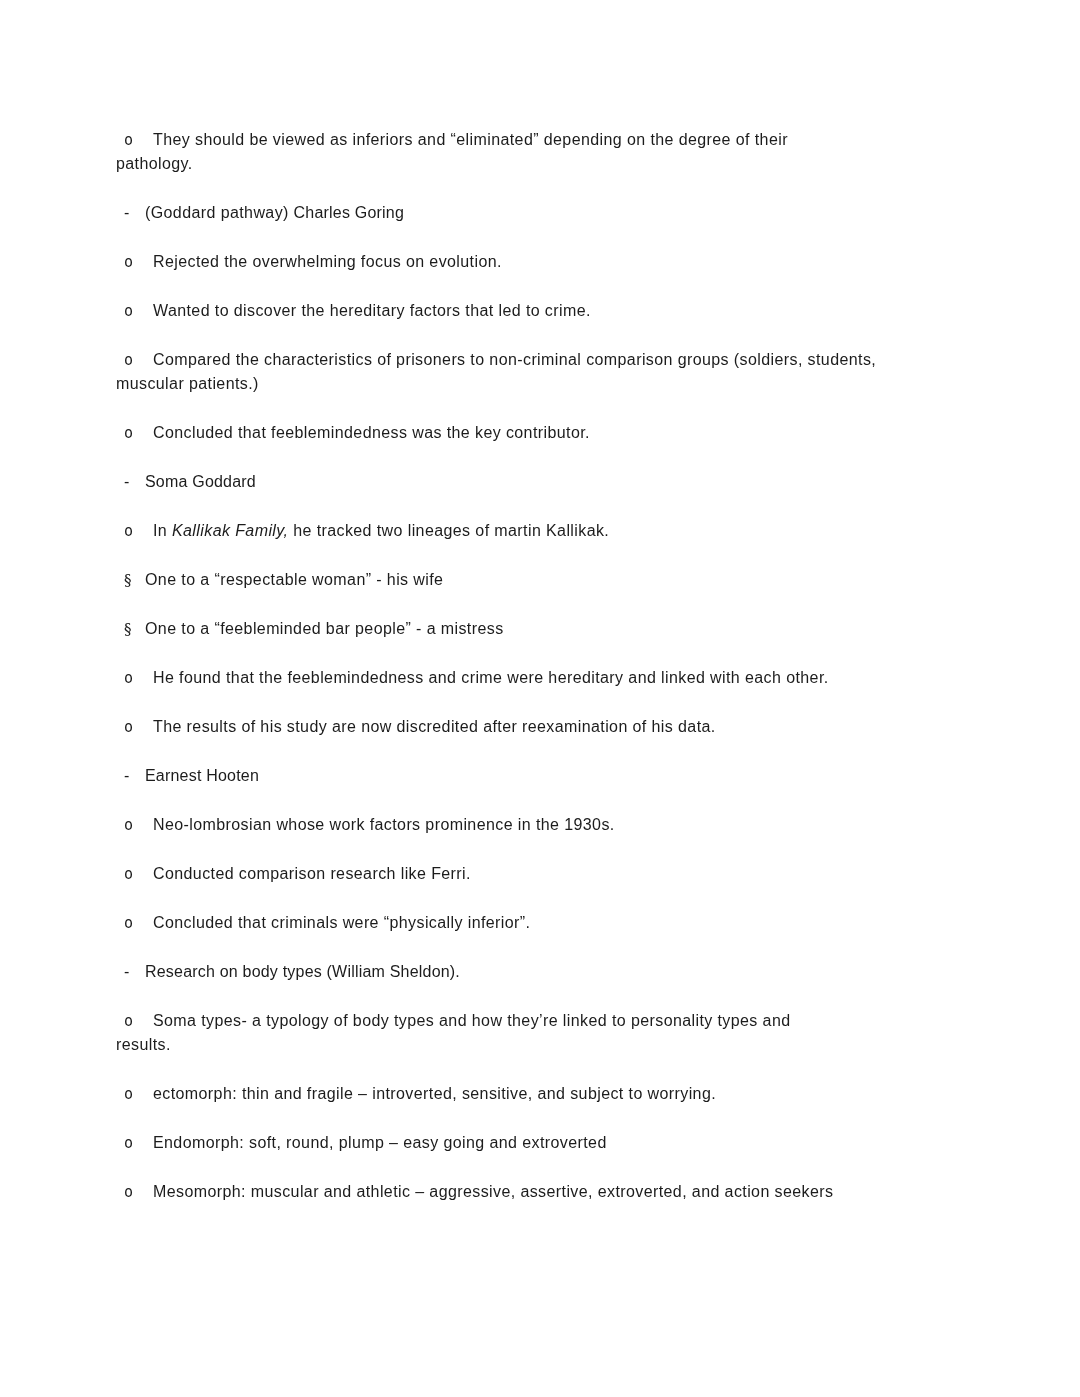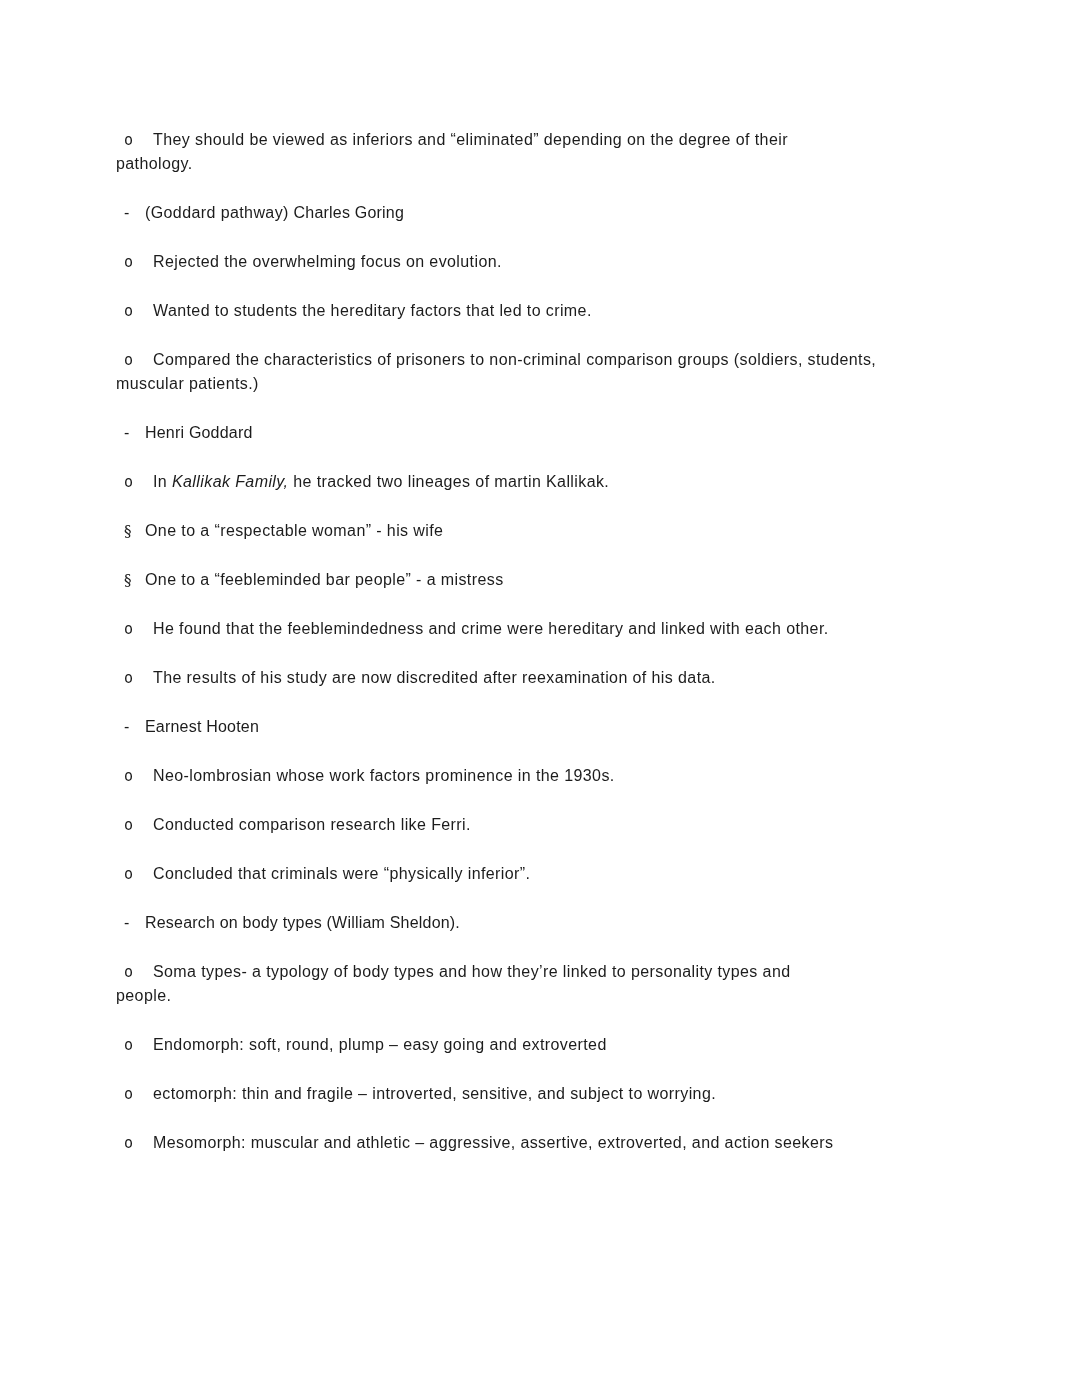--- a/index.html
+++ b/index.html
@@ -51,31 +51,32 @@
   .seg-italic { font-style: italic; }
 </style>
 </head>
 <body>
 
 <div class="page">
   <div id="paragraphs">
       <p class="list-item"><span class="bullet b-o">o</span><span class="">They should be viewed as inferiors and “eliminated” depending on the degree of their</span><br><span class="">pathology.</span></p>
       <p class="list-item"><span class="bullet b-dash">-</span><span class="">(Goddard pathway) </span><span class="seg-bold ">Charles Goring</span></p>
       <p class="list-item"><span class="bullet b-o">o</span><span class="">Rejected the overwhelming focus on evolution.</span></p>
-      <p class="list-item"><span class="bullet b-o">o</span><span class="">Wanted to students the hereditary factors that led to crime.</span></p>
+      <p class="list-item"><span class="bullet b-o">o</span><span class="">Wanted to discover the hereditary factors that led to crime.</span></p>
       <p class="list-item"><span class="bullet b-o">o</span><span class="">Compared the characteristics of prisoners to non-criminal comparison groups (soldiers, students,</span><br><span class="">muscular patients.)</span></p>
-      <p class="list-item"><span class="bullet b-dash">-</span><span class="seg-bold ">Henri Goddard</span></p>
+      <p class="list-item"><span class="bullet b-o">o</span><span class="">Concluded that feeblemindedness was the key contributor.</span></p>
+      <p class="list-item"><span class="bullet b-dash">-</span><span class="seg-bold ">Soma Goddard</span></p>
       <p class="list-item"><span class="bullet b-o">o</span><span class="">In </span><span class="seg-italic ">Kallikak Family,</span><span class=""> he tracked two lineages of martin Kallikak.</span></p>
       <p class="list-item"><span class="bullet b-section">§</span><span class="">One to a “respectable woman” - his wife</span></p>
       <p class="list-item"><span class="bullet b-section">§</span><span class="">One to a “feebleminded bar people” - a mistress</span></p>
       <p class="list-item"><span class="bullet b-o">o</span><span class="">He found that the feeblemindedness and crime were hereditary and linked with each other.</span></p>
       <p class="list-item"><span class="bullet b-o">o</span><span class="">The results of his study are now discredited after reexamination of his data.</span></p>
       <p class="list-item"><span class="bullet b-dash">-</span><span class="seg-bold ">Earnest Hooten</span></p>
       <p class="list-item"><span class="bullet b-o">o</span><span class="">Neo-lombrosian whose work factors prominence in the 1930s.</span></p>
       <p class="list-item"><span class="bullet b-o">o</span><span class="">Conducted comparison research like Ferri.</span></p>
       <p class="list-item"><span class="bullet b-o">o</span><span class="">Concluded that criminals were “physically inferior”.</span></p>
       <p class="list-item"><span class="bullet b-dash">-</span><span class="seg-bold ">Research on body types (William Sheldon).</span></p>
-      <p class="list-item"><span class="bullet b-o">o</span><span class="">Soma types- a typology of body types and how they’re linked to personality types and</span><br><span class="">people.</span></p>
+      <p class="list-item"><span class="bullet b-o">o</span><span class="">Soma types- a typology of body types and how they’re linked to personality types and</span><br><span class="">results.</span></p>
+      <p class="list-item"><span class="bullet b-o">o</span><span class="">ectomorph: thin and fragile – introverted, sensitive, and subject to worrying.</span></p>
       <p class="list-item"><span class="bullet b-o">o</span><span class="">Endomorph: soft, round, plump – easy going and extroverted</span></p>
-      <p class="list-item"><span class="bullet b-o">o</span><span class="">ectomorph: thin and fragile – introverted, sensitive, and subject to worrying.</span></p>
       <p class="list-item"><span class="bullet b-o">o</span><span class="">Mesomorph: muscular and athletic – aggressive, assertive, extroverted, and action seekers</span></p>
     </div>
 </div>
 
 </body></html>

